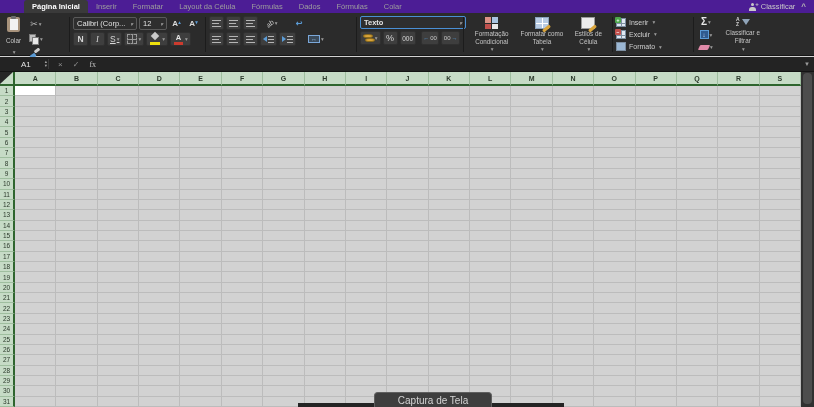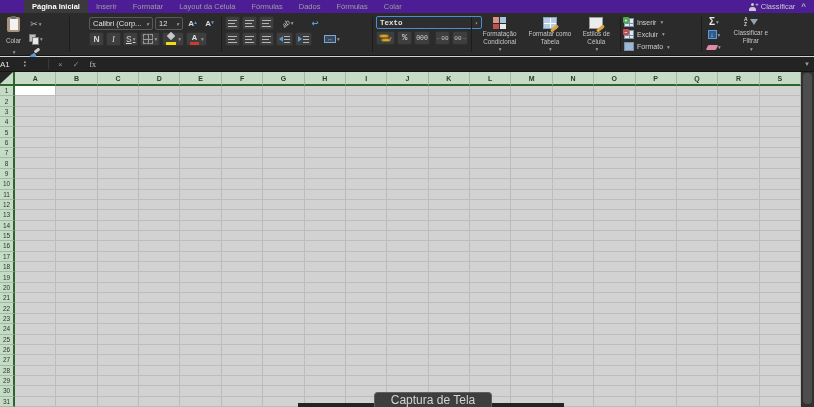--- a/index.html
+++ b/index.html
@@ -113,21 +113,21 @@
   .filldown-icon { width:9px; height:9px; background:#2f5b8f; border:1px solid #5b9bd5; color:#cfe3f7;
     font-size:6px; display:inline-flex; align-items:center; justify-content:center; }
   .eraser-icon { width:10px; height:5px; background:#e08aa8; border-radius:1px; transform:skewX(-25deg); display:inline-block; }
   .az-icon { display:flex; align-items:center; gap:2px; }
   .az-letters { display:flex; flex-direction:column; color:#d8d8d8; font-size:5px; font-weight:bold; line-height:5px; }
   .funnel { width:0; height:0; border-left:4px solid transparent; border-right:4px solid transparent; border-top:6px solid #8fa3b8; }
 
   
   .fbar { position:absolute; top:57px; left:0; right:0; height:15px; background:#232323;
           display:flex; align-items:center; border-bottom:1px solid #141414; }
-  .namebox { width:44px; display:flex; align-items:center; padding-left:0; color:#e2e2e2; font-size:8px; gap:14px; }
+  .namebox { width:44px; display:flex; align-items:center; padding-left:21px; color:#e2e2e2; font-size:8px; gap:14px; }
   .stepper { display:flex; flex-direction:column; color:#a8a8a8; font-size:4.5px; line-height:4px; }
   .fdiv { width:1px; height:10px; background:#3a3a3a; margin:0 4px; }
   .fico { color:#8e8e8e; font-size:8px; padding:0 5px; }
   .fx { font-family:"Liberation Serif", serif; color:#c0c0c0; }
   .finput { flex:1; height:100%; }
   .fexpand { color:#9a9a9a; font-size:6px; padding:0 4px; }
 
   
   #sheet { position:absolute; top:72px; left:0; width:801px; height:335px; display:grid;
            grid-template-columns:15px repeat(19, 1fr); grid-template-rows:14px repeat(31, 1fr);
@@ -142,21 +142,21 @@
              border-bottom:1px solid #9fbe9f; border-right:2px solid #2e652e; }
   .cell { background:#d2d2d2; border-right:1px solid #bcbcbc; border-bottom:1px solid #bcbcbc; }
   .cell.selected { background:#ffffff; }
 
   .vscroll { position:absolute; top:72px; right:0; width:13px; height:335px; background:#303030; }
   .vthumb { position:absolute; top:1px; left:2px; width:9px; height:331px; background:#4d4d4d; border-radius:4px; }
 
   .bottomband { position:absolute; left:298px; bottom:0; width:266px; height:4px; background:#242424; z-index:8; }
   .tooltip { position:absolute; left:374px; bottom:0; width:118px; height:15px; z-index:10;
              background:#3e3e3e; border:1px solid #5f5f5f; border-bottom:none; border-radius:4px 4px 0 0;
-             color:#d4d4d4; font-size:12px; display:flex; align-items:flex-end; justify-content:center; padding-top:2px; }
+             color:#d4d4d4; font-size:10px; display:flex; align-items:flex-start; justify-content:center; padding-top:2px; }
 </style>
 </head>
 <body>
 
 <div class="tabbar">
   <div class="tab active">Página Inicial</div>
   <div class="tab">Inserir</div>
   <div class="tab">Formatar</div>
   <div class="tab">Layout da Célula</div>
   <div class="tab">Fórmulas</div>
@@ -203,21 +203,21 @@
               <i class="b-handle"></i>
               <i class="b-tip"></i>
             </span>
           </div>
       </div>
     </div>
   </div>
 
   <div class="rsep"></div>
 
-  <div class="rgroup" style="width:133px;margin-left:16px;">
+  <div class="rgroup" style="width:133px;">
     <div class="rrow" style="margin-bottom:2px;">
       <div class="sel" style="width:64px;">
         <span style="overflow:hidden; white-space:nowrap;">Calibri (Corp...</span>
           <i class="chev"></i>
       </div>
       <div class="sel" style="width:28px;">
         <span>12</span>
           <i class="chev"></i>
       </div>
       <div class="sbtn flat">
@@ -289,21 +289,21 @@
           </span>
         </div>
       <div class="sbtn flat chev" style="margin-left:8px;">
           <span class="merge-icon"></span>
         </div>
     </div>
   </div>
 
   <div class="rsep"></div>
 
-  <div class="rgroup" style="width:96px;font-family:Liberation Mono, monospace;">
+  <div class="rgroup" style="width:104px;">
     <div class="sel" style="width:106px; border:1px solid #4a8fd4; margin-bottom:2px;">
       <span style="font-weight:bold;">Texto</span>
         <i class="chev"></i>
     </div>
     <div class="rrow">
       <div class="sbtn chev">
           <span class="coin-icon">
             <i></i>
             <i></i>
           </span>

